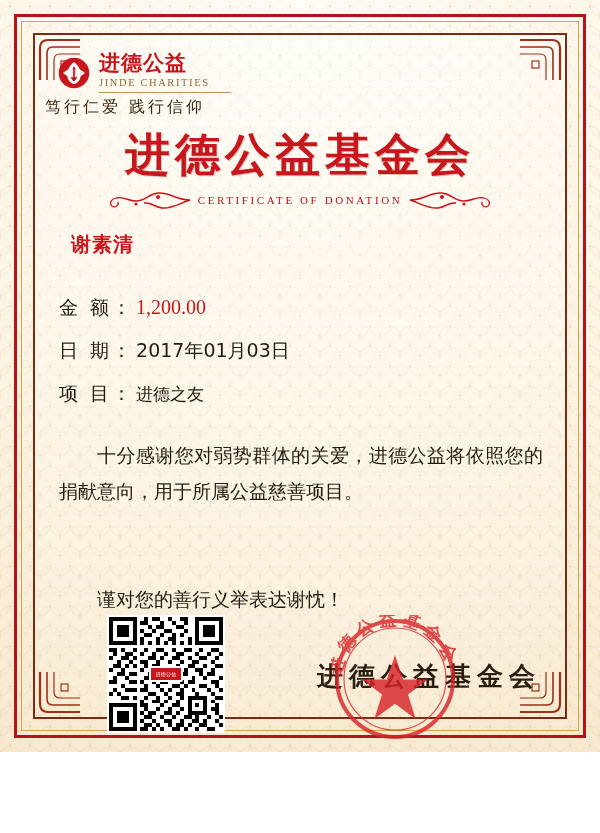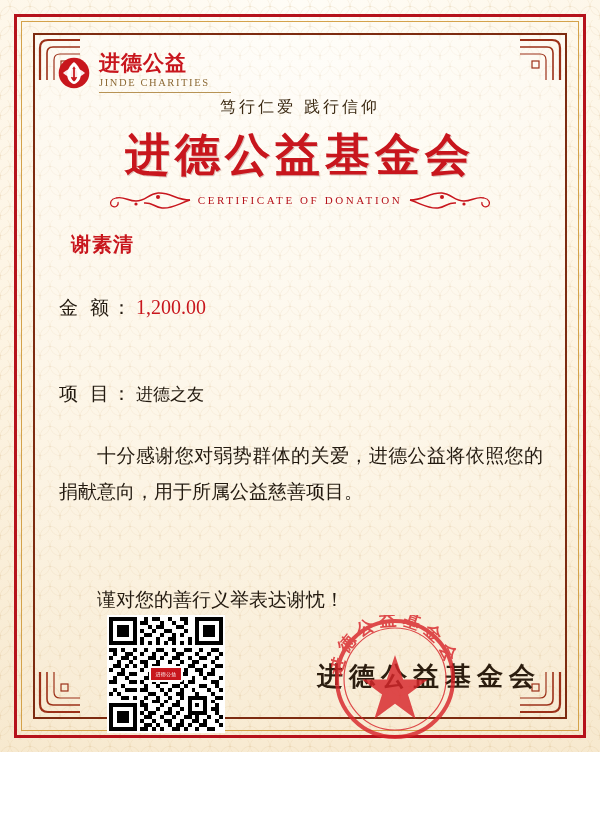--- a/index.html
+++ b/index.html
@@ -110,21 +110,20 @@
     height: 1px;
     background: #b79355;
     margin-top: 3px;
   }
 
   
   .motto {
     position: absolute;
     top: 52px;
     left: 0; right: 0;
-    text-align: center;
     font-size: 16px;
     color: #3d2b14;
     letter-spacing: 3px;
     font-family: "DejaVu Sans", "Liberation Sans", sans-serif;
   }
   .main-title {
     position: absolute;
     top: 80px;
     left: 0; right: 0;
     text-align: center;
@@ -353,20 +352,23 @@
         </svg>
       </span>
     </div>
 
     <div class="recipient">谢素清</div>
 
     <div class="field amount">
       <span class="label">金 额：</span><span class="value">1,200.00</span>
     </div>
 
+    <div class="field date">
+      <span class="label">日 期：</span><span class="value">2017年01月03日</span>
+    </div>
 
     <div class="field project">
       <span class="label">项 目：</span><span class="value">进德之友</span>
     </div>
 
     <div class="paragraph p1">十分感谢您对弱势群体的关爱，进德公益将依照您的捐献意向，用于所属公益慈善项目。</div>
     <div class="paragraph p2">谨对您的善行义举表达谢忱！</div>
 
     <div class="qr">
       <svg class="qr-canvas" viewBox="0 0 29 29" shape-rendering="crispEdges">

